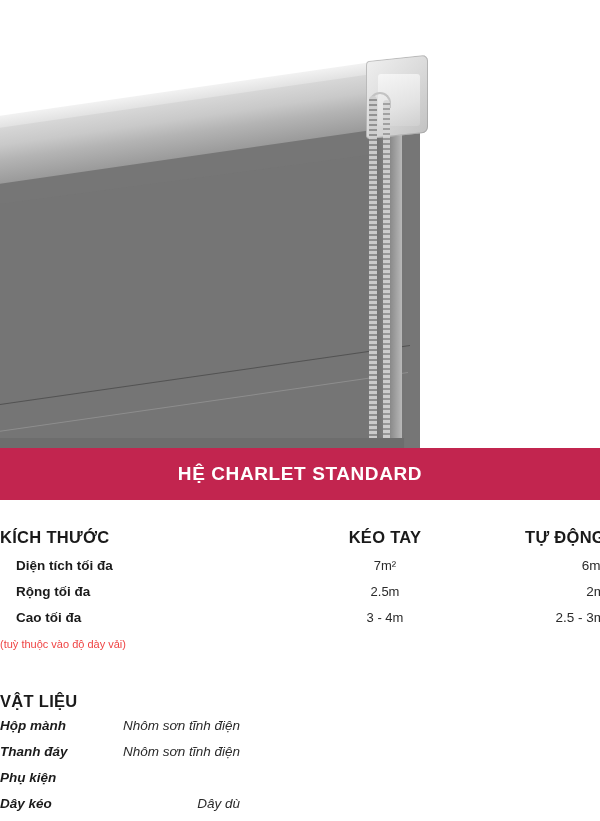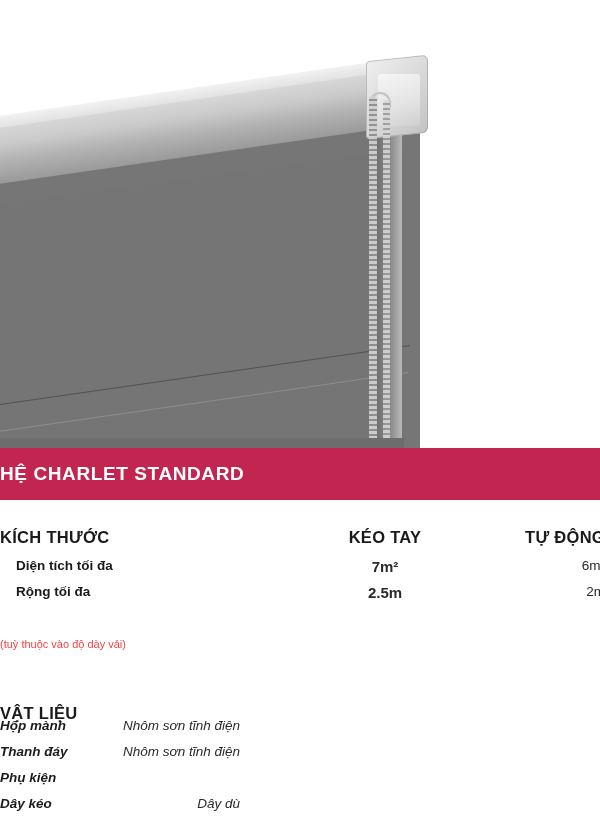--- a/index.html
+++ b/index.html
@@ -169,20 +169,21 @@
   
   .banner {
     position: absolute;
     left: 0;
     top: 448px;
     width: 600px;
     height: 52px;
     background: #c2254f;
     display: flex;
     align-items: center;
+    justify-content: center;
   }
   .banner-title {
     color: #ffffff;
     font-size: 19px;
     font-weight: bold;
     letter-spacing: 0.6px;
   }
 
   
   .specs {
@@ -247,22 +248,22 @@
     top: 0;
     font-size: 13.5px;
     font-weight: bold;
   }
   .size-manual {
     position: absolute;
     left: 330px;
     top: 0;
     width: 110px;
     text-align: center;
-    font-size: 15px;
-    font-weight: bold;
+    font-size: 13px;
+    font-weight: normal;
     color: #2a2a2a;
   }
   .size-auto {
     position: absolute;
     left: 470px;
     top: 0;
     width: 135px;
     text-align: right;
     font-size: 13.5px;
     font-weight: normal;
@@ -276,21 +277,20 @@
     color: #ef4444;
   }
 
   .material-head {
     position: absolute;
     left: 0;
     top: 192px;
     font-size: 16.5px;
     font-weight: bold;
     letter-spacing: 0.3px;
-    margin-top: 12px;
   }
   .material-rows {
     position: absolute;
     top: 218px;
     left: 0;
     width: 600px;
     font-style: italic;
   }
   .mat-row {
     position: relative;
@@ -351,20 +351,25 @@
       <div class="size-row">
         <span class="size-label">Diện tích tối đa</span>
         <span class="size-manual">7m²</span>
         <span class="size-auto">6m²</span>
       </div>
       <div class="size-row">
         <span class="size-label">Rộng tối đa</span>
         <span class="size-manual">2.5m</span>
         <span class="size-auto">2m</span>
       </div>
+      <div class="size-row">
+        <span class="size-label">Cao tối đa</span>
+        <span class="size-manual">3 - 4m</span>
+        <span class="size-auto">2.5 - 3m</span>
+      </div>
     </div>
 
     <div class="size-note">(tuỳ thuộc vào độ dày vải)</div>
 
     <div class="material-head">VẬT LIỆU</div>
 
     <div class="material-rows">
       <div class="mat-row">
         <span class="mat-label">Hộp mành</span>
         <span class="mat-value">Nhôm sơn tĩnh điện</span>

